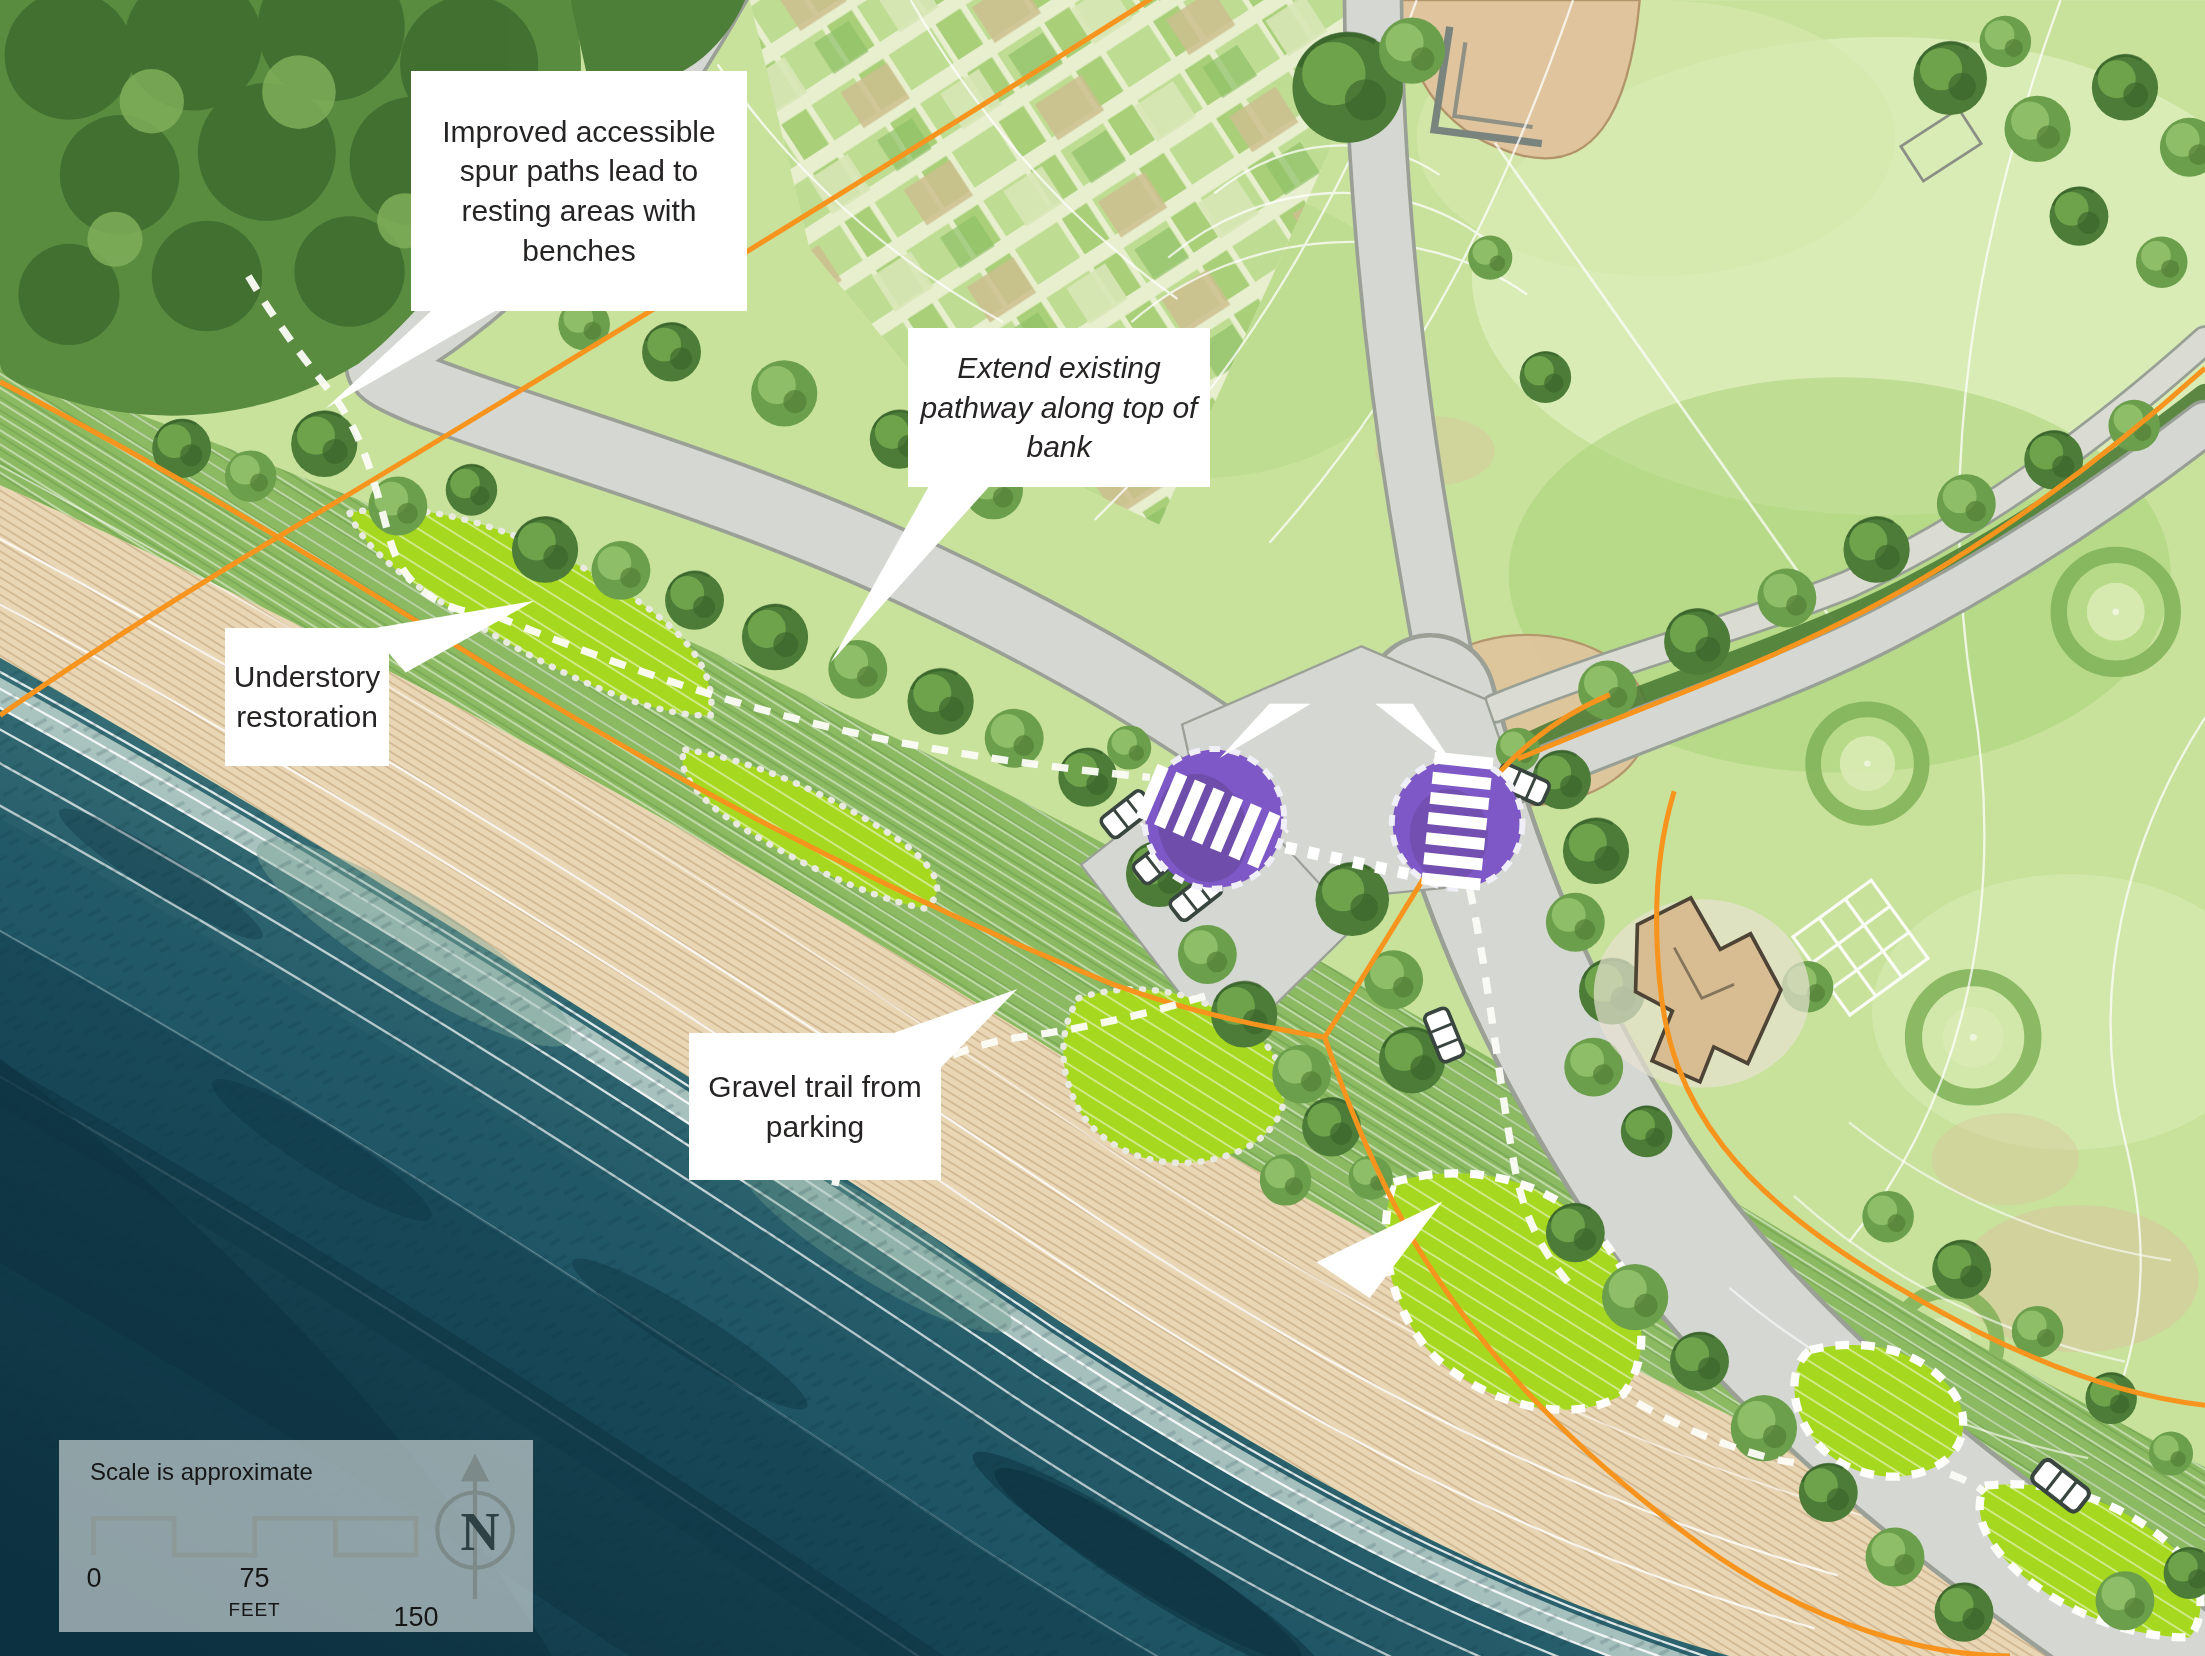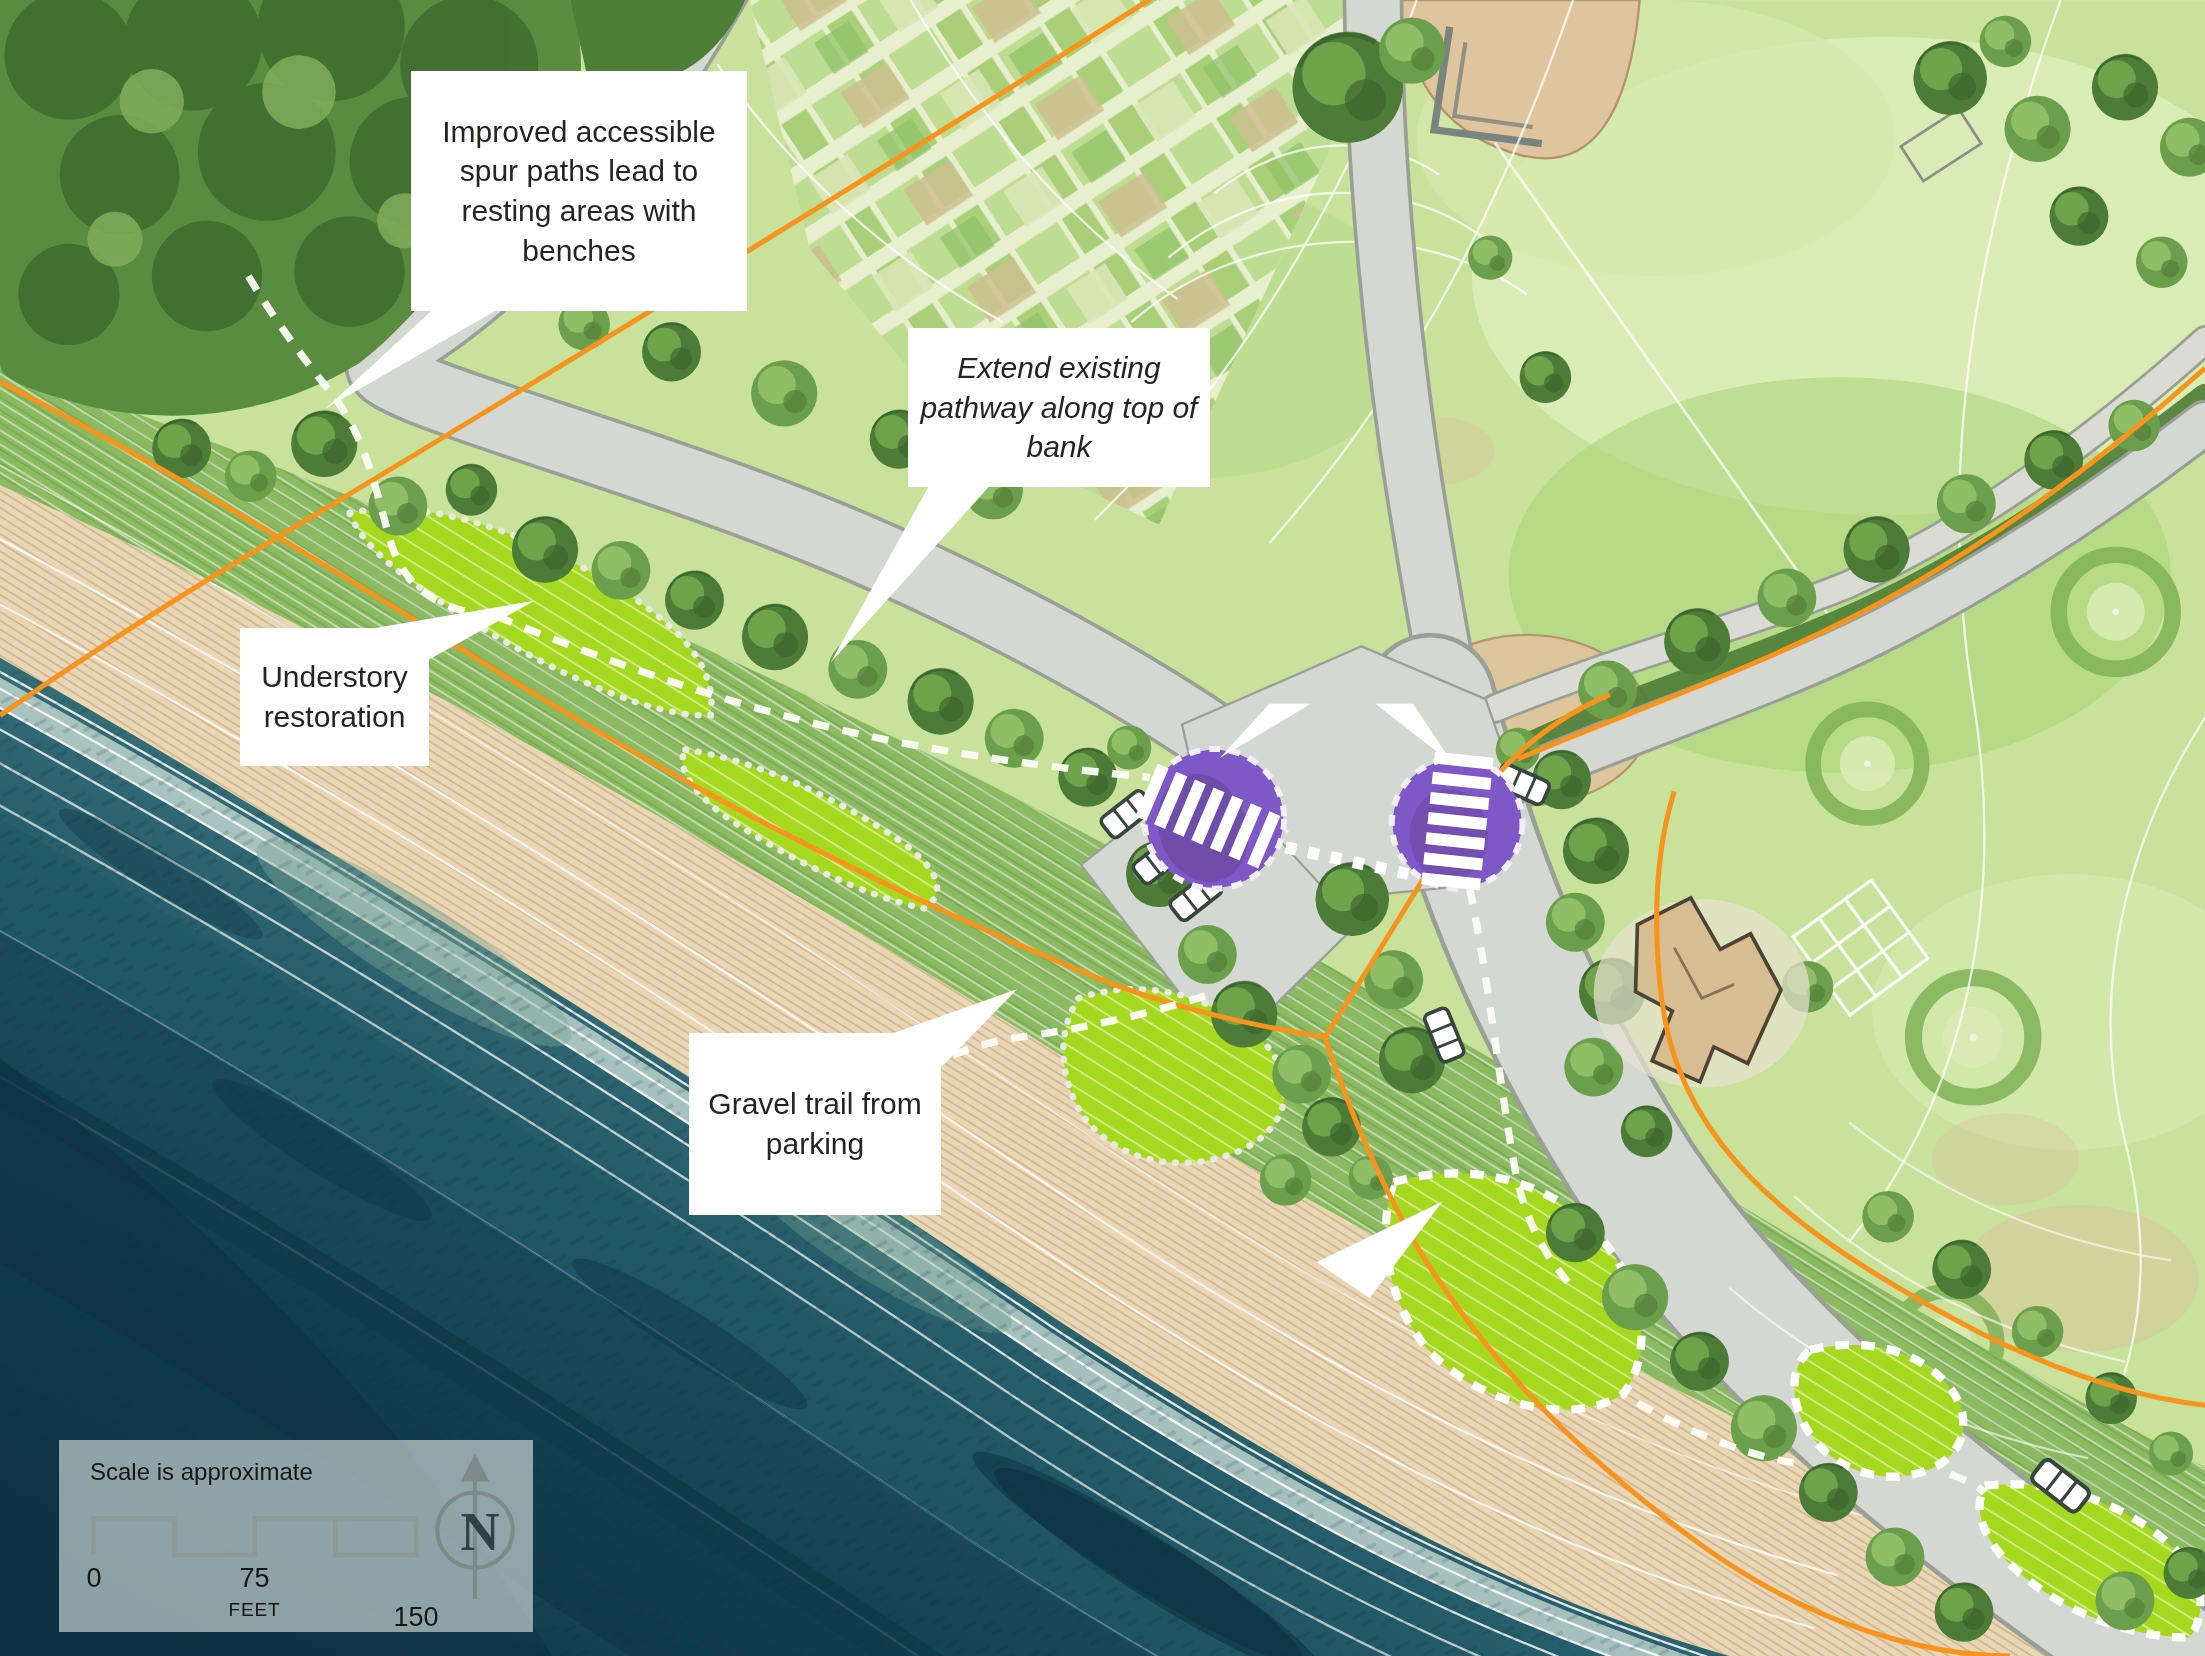--- a/index.html
+++ b/index.html
@@ -405,24 +405,24 @@
     <polygon points="2862,2744 2978,2822 3136,2612"></polygon>
   </g>
 </svg>
 
 <div class="callout" style="left:411px;top:71px;width:336px;height:240px;">
   <span>Improved accessible spur paths lead to resting areas with benches</span>
 </div>
 <div class="callout" style="left:908px;top:328px;width:302px;height:159px;font-style:italic;">
   <span>Extend existing pathway along top of bank</span>
 </div>
-<div class="callout" style="left:225px;top:628px;width:189px;height:138px;margin-left:15px;">
+<div class="callout" style="left:225px;top:628px;width:164px;height:138px;">
   <span>Understory restoration</span>
 </div>
-<div class="callout" style="left:689px;top:1033px;width:252px;height:182px;">
+<div class="callout" style="left:689px;top:1033px;width:252px;height:147px;">
   <span>Gravel trail from parking</span>
 </div>
 
 <div class="legend">
   <div class="note">Scale is approximate</div>
   <svg style="left:30px;top:69px;" width="350" height="53" viewBox="0 0 760 115">
     <path d="M10,100 L10,20 L185,20 L185,100 L360,100 L360,20 L710,20 L710,100 L535,100 L535,20" fill="none" stroke="#8c9996" stroke-width="10"></path>
   </svg>
   <div class="tick" style="left:21px;width:28px;">0</div>
   <div class="tick" style="left:177px;width:37px;">75</div>

